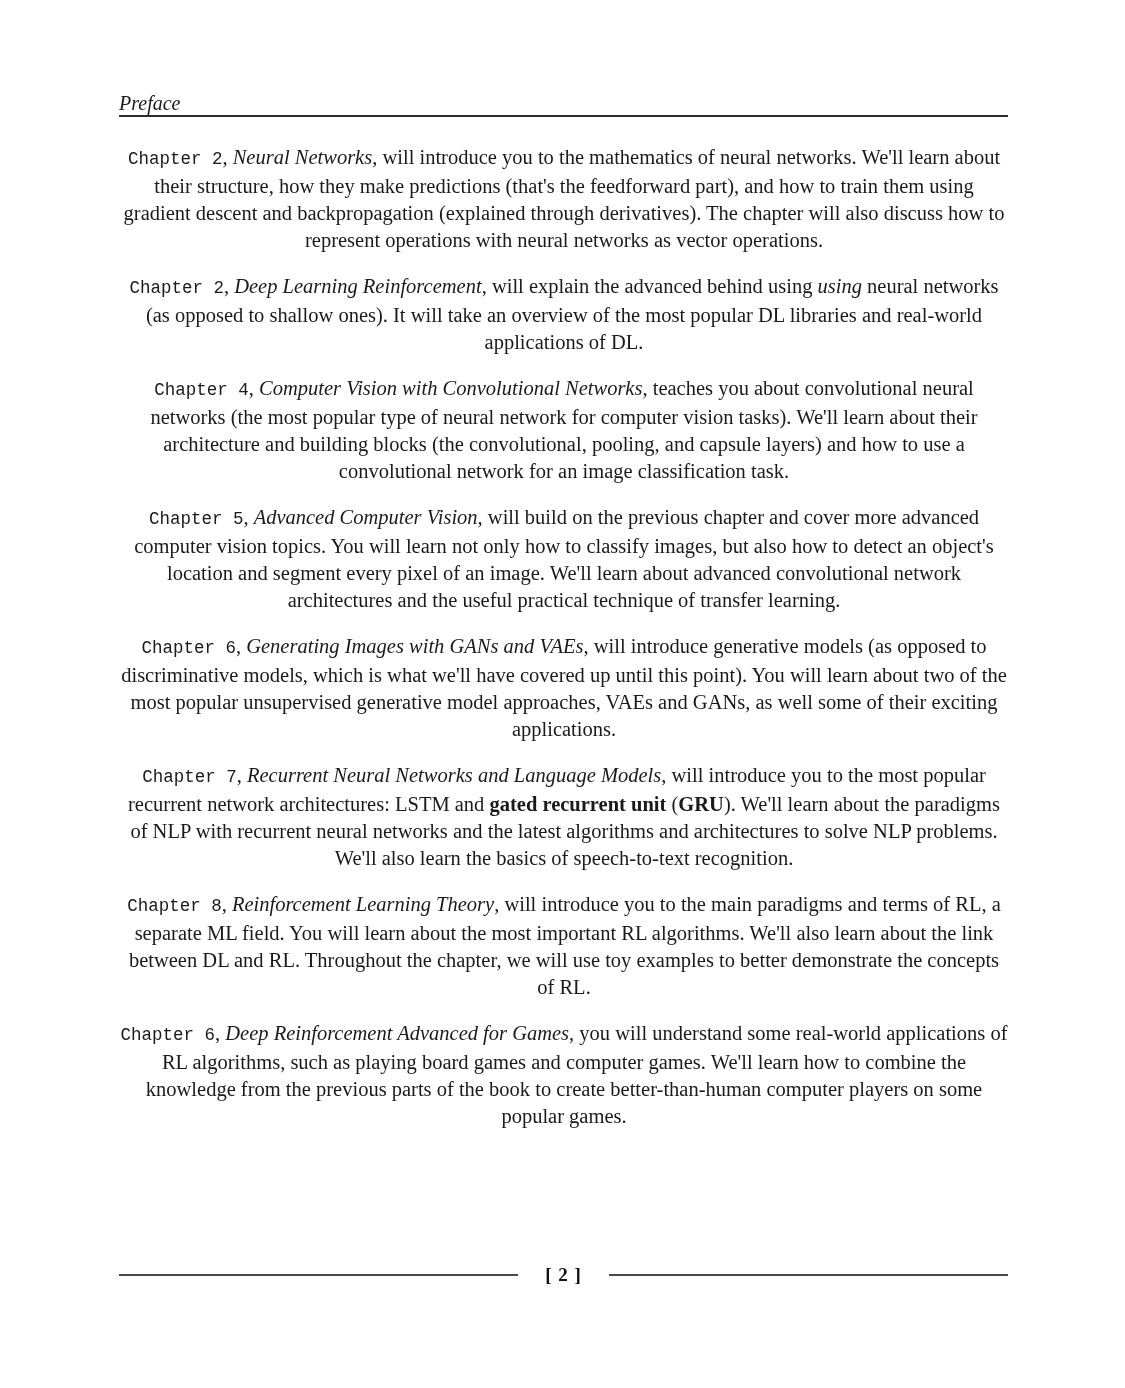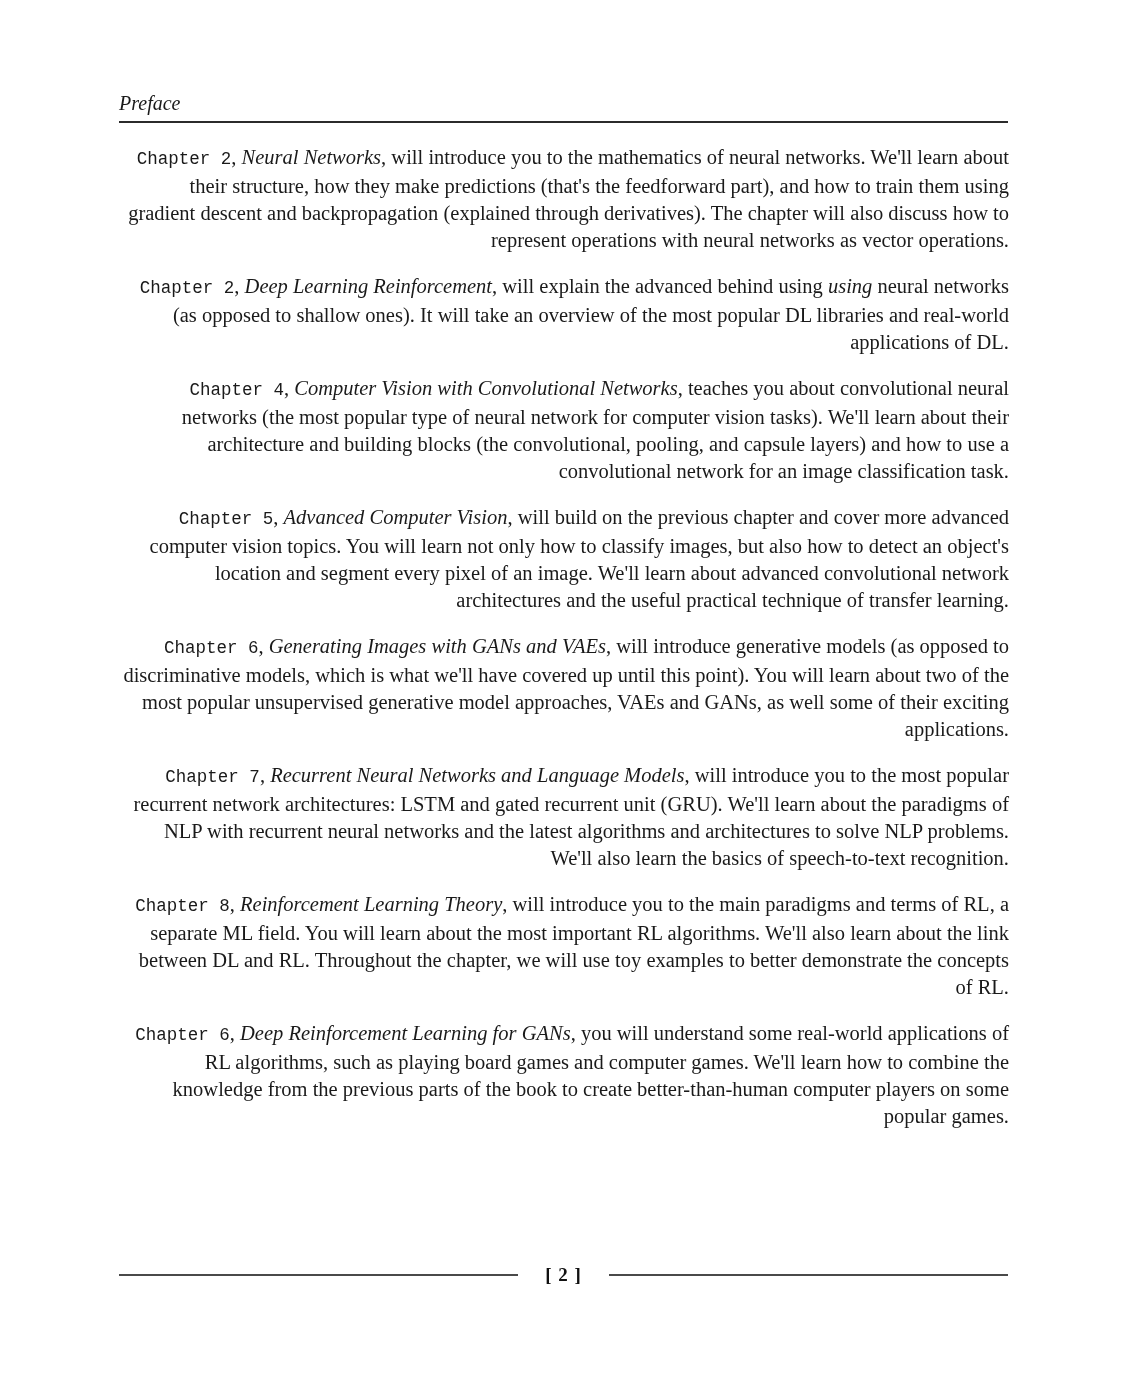--- a/index.html
+++ b/index.html
@@ -10,43 +10,42 @@
     position: relative;
     font-family: "Liberation Serif", serif;
     color: #1a1a1a;
   }
   .running-header {
     position: absolute;
     top: 92px;
     left: 119px;
     right: 117px;
     border-bottom: 2px solid #2b2b2b;
-    padding-bottom: 6px;
   }
   .running-header .header-title {
     font-style: italic;
     font-size: 20px;
     color: #1a1a1a;
   }
   .content {
     position: absolute;
     top: 144px;
     left: 119px;
     width: 890px;
     font-size: 20.5px;
     line-height: 27px;
-    text-align: right;
+    text-align: center;
   }
   .content p { margin: 0 0 19px 0; }
   .mono {
     font-family: "Liberation Mono", monospace;
     font-size: 17.5px;
   }
   .italic { font-style: italic; }
-  .bold { font-weight: normal; }
+  .bold { font-weight: bold; }
   .page-footer {
     position: absolute;
     top: 1264px;
     left: 119px;
     right: 117px;
     display: flex;
     align-items: center;
   }
   .footer-rule {
     flex: 1;
@@ -70,20 +69,20 @@
 </div>
 
 <div class="content">
     <p><span class="mono">Chapter 2</span><span>, </span><span class="italic">Neural Networks</span><span>, will introduce you to the mathematics of neural networks. We'll learn about their structure, how they make predictions (that's the feedforward part), and how to train them using gradient descent and backpropagation (explained through derivatives). The chapter will also discuss how to represent operations with neural networks as vector operations.</span></p>
     <p><span class="mono">Chapter 2</span><span>, </span><span class="italic">Deep Learning Reinforcement</span><span>, will explain the advanced behind using </span><span class="italic">using</span><span> neural networks (as opposed to shallow ones). It will take an overview of the most popular DL libraries and real-world applications of DL.</span></p>
     <p><span class="mono">Chapter 4</span><span>, </span><span class="italic">Computer Vision with Convolutional Networks</span><span>, teaches you about convolutional neural networks (the most popular type of neural network for computer vision tasks). We'll learn about their architecture and building blocks (the convolutional, pooling, and capsule layers) and how to use a convolutional network for an image classification task.</span></p>
     <p><span class="mono">Chapter 5</span><span>, </span><span class="italic">Advanced Computer Vision</span><span>, will build on the previous chapter and cover more advanced computer vision topics. You will learn not only how to classify images, but also how to detect an object's location and segment every pixel of an image. We'll learn about advanced convolutional network architectures and the useful practical technique of transfer learning.</span></p>
     <p><span class="mono">Chapter 6</span><span>, </span><span class="italic">Generating Images with GANs and VAEs</span><span>, will introduce generative models (as opposed to discriminative models, which is what we'll have covered up until this point). You will learn about two of the most popular unsupervised generative model approaches, VAEs and GANs, as well some of their exciting applications.</span></p>
     <p><span class="mono">Chapter 7</span><span>, </span><span class="italic">Recurrent Neural Networks and Language Models</span><span>, will introduce you to the most popular recurrent network architectures: LSTM and </span><span class="bold">gated recurrent unit</span><span> (</span><span class="bold">GRU</span><span>). We'll learn about the paradigms of NLP with recurrent neural networks and the latest algorithms and architectures to solve NLP problems. We'll also learn the basics of speech-to-text recognition.</span></p>
     <p><span class="mono">Chapter 8</span><span>, </span><span class="italic">Reinforcement Learning Theory</span><span>, will introduce you to the main paradigms and terms of RL, a separate ML field. You will learn about the most important RL algorithms. We'll also learn about the link between DL and RL. Throughout the chapter, we will use toy examples to better demonstrate the concepts of RL.</span></p>
-    <p><span class="mono">Chapter 6</span><span>, </span><span class="italic">Deep Reinforcement Learning for GANs</span><span>, you will understand some real-world applications of RL algorithms, such as playing board games and computer games. We'll learn how to combine the knowledge from the previous parts of the book to create better-than-human computer players on some popular games.</span></p>
+    <p><span class="mono">Chapter 6</span><span>, </span><span class="italic">Deep Reinforcement Advanced for Games</span><span>, you will understand some real-world applications of RL algorithms, such as playing board games and computer games. We'll learn how to combine the knowledge from the previous parts of the book to create better-than-human computer players on some popular games.</span></p>
   </div>
 
 <div class="page-footer">
   <div class="footer-rule"></div>
   <div class="page-num">[ 2 ]</div>
   <div class="footer-rule"></div>
 </div>
 
 </body></html>

